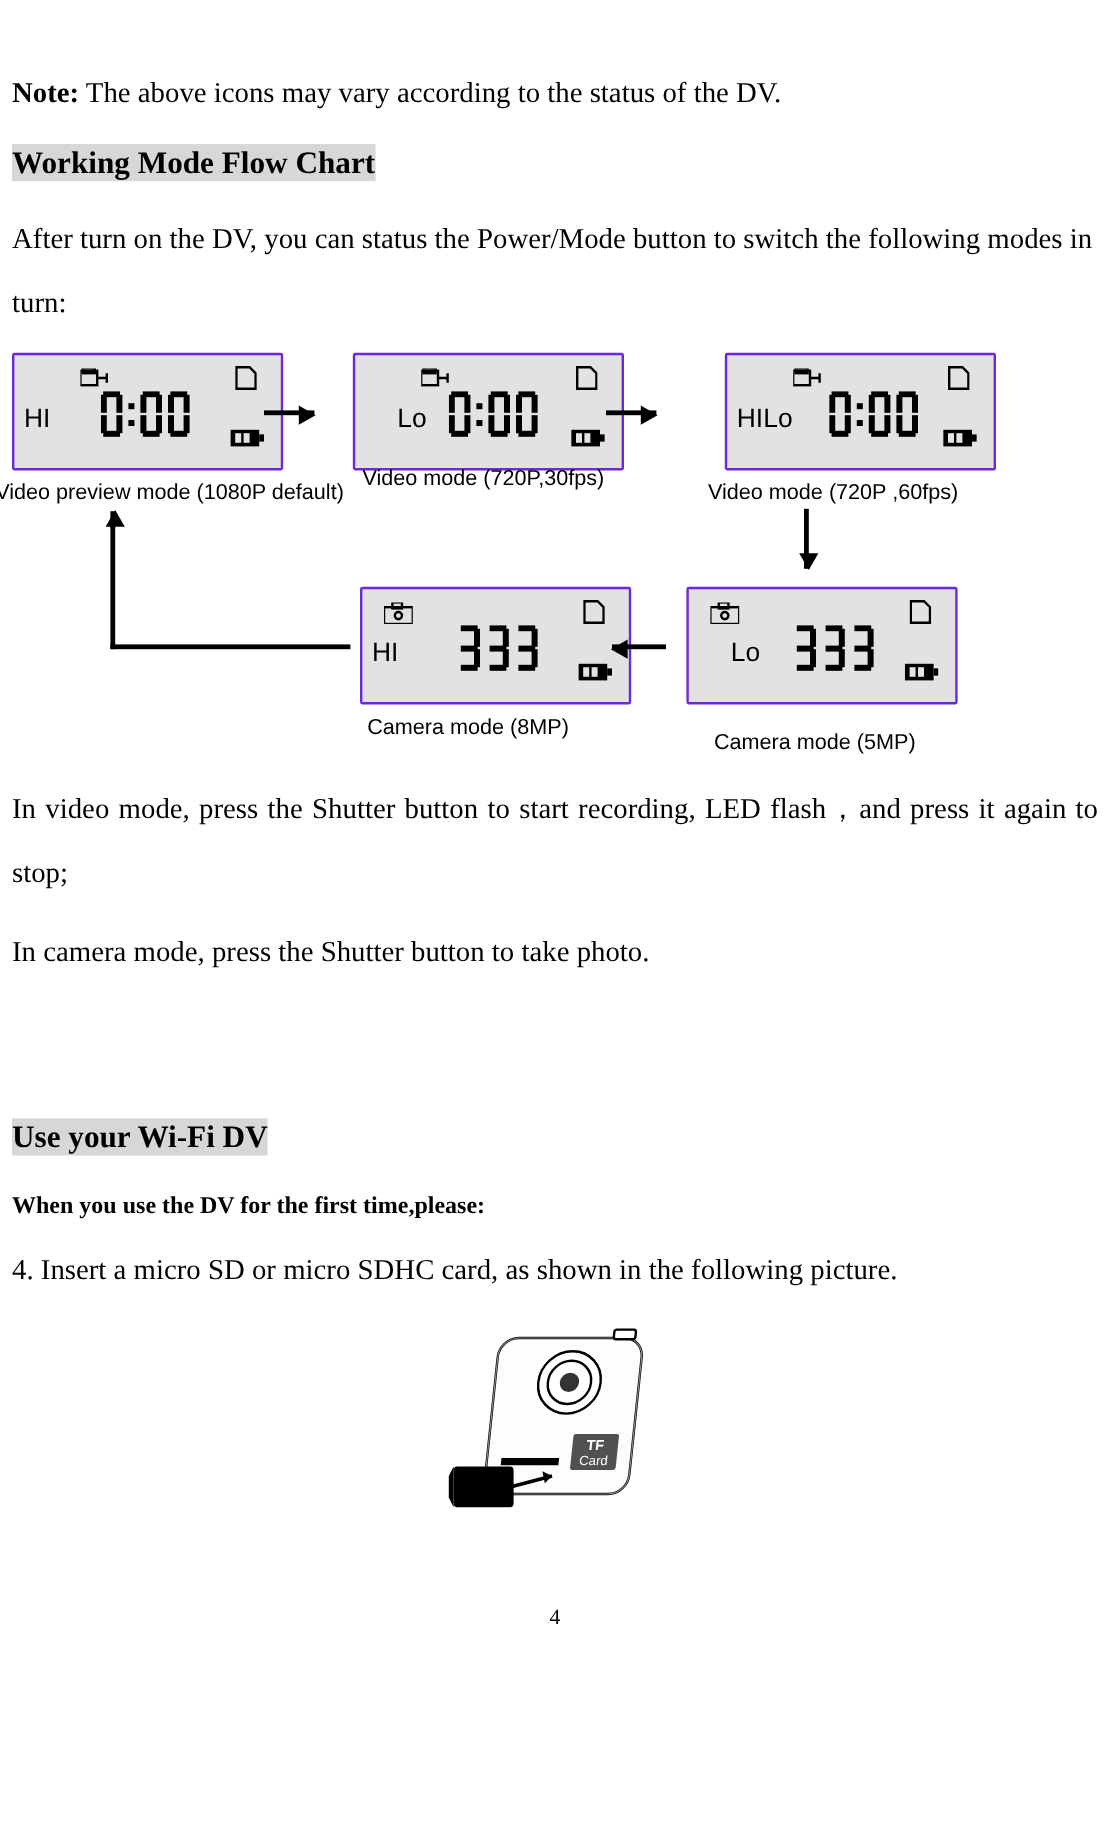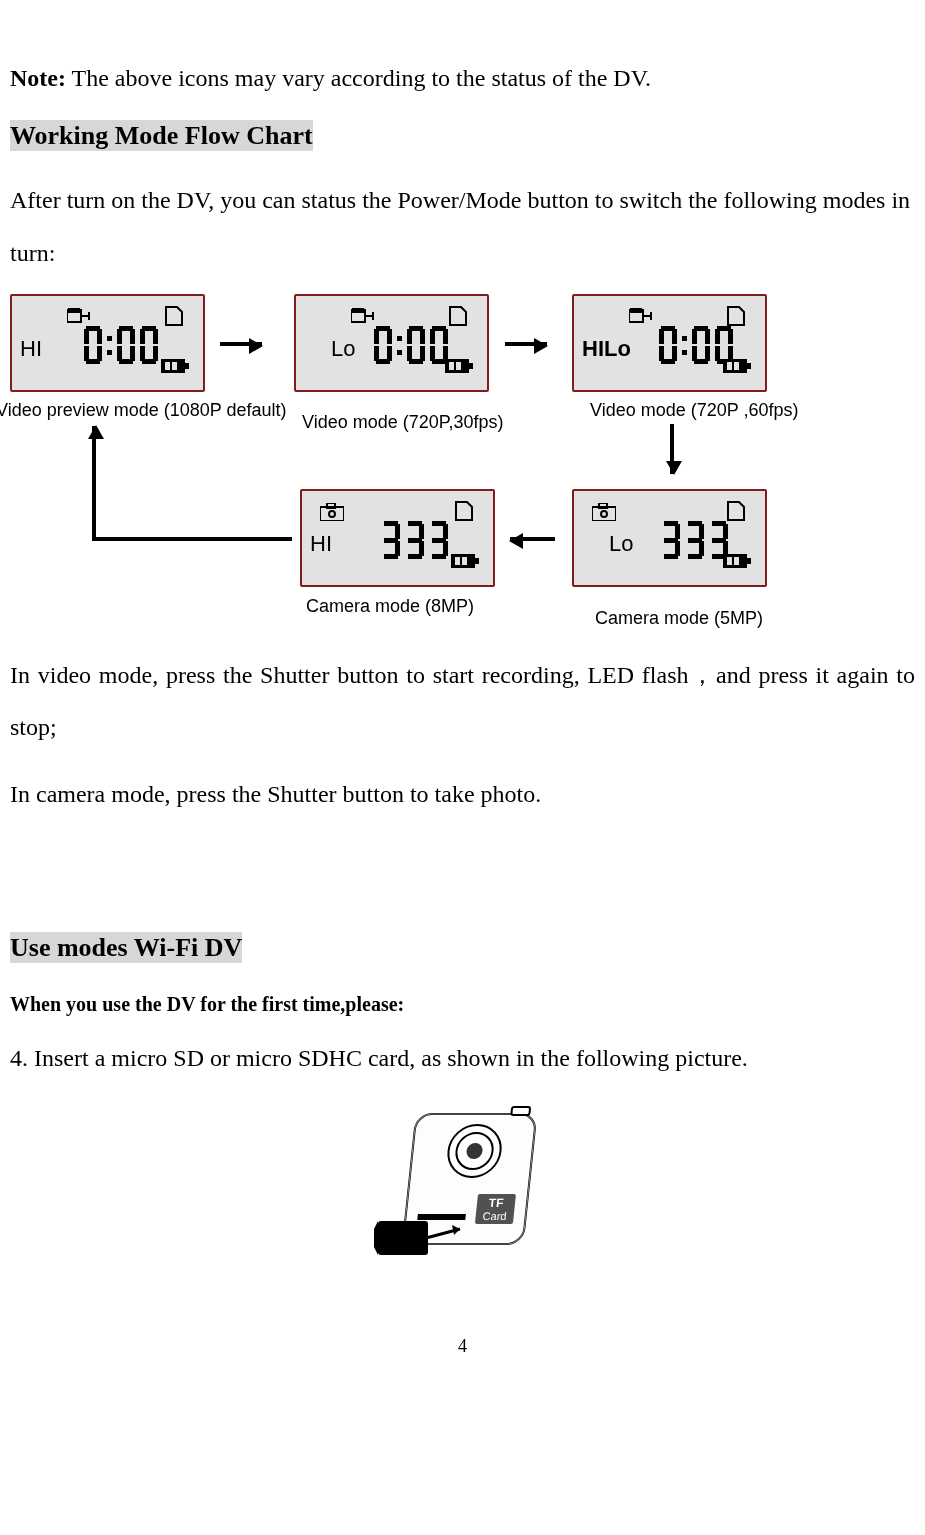--- a/index.html
+++ b/index.html
@@ -32,24 +32,24 @@
 
     
     .flowchart {
       position: relative;
       width: 870px;
       height: 350px;
       margin: 8px 0 5px 0;
     }
     .screen {
       position: absolute;
-      width: 195px;
+      width: 226px;
       height: 98px;
       background: #e2e2e2;
-      border: 2px solid #7f1d1d;
+      border: 2px solid #6d28d9;
       border-radius: 2px;
       box-sizing: border-box;
     }
     .screen-inner {
       position: relative;
       width: 100%;
       height: 100%;
     }
     .icon-video, .icon-camera {
       position: absolute;
@@ -263,21 +263,21 @@
         <svg width="28" height="16" viewBox="0 0 28 16">
             <rect x="0" y="0" width="24" height="14" fill="#000"></rect>
             <rect x="24" y="4" width="4" height="6" fill="#000"></rect>
             <rect x="4" y="3" width="5" height="8" fill="#e2e2e2"></rect>
             <rect x="11" y="3" width="5" height="8" fill="#e2e2e2"></rect>
           </svg>
       </span>
     </div>
   </div>
 
-  <div class="screen" style="left:562px;top:0;font-weight:bold;">
+  <div class="screen" style="left:594px;top:0;">
     <div class="screen-inner">
       <span class="icon-video">
         <svg width="24" height="18" viewBox="0 0 24 18">
             <rect x="0" y="2" width="14" height="12" fill="none" stroke="#000" stroke-width="2"></rect>
             <rect x="2" y="0" width="10" height="4" fill="none" stroke="#000" stroke-width="2"></rect>
             <line x1="14" y1="8" x2="22" y2="8" stroke="#000" stroke-width="2"></line>
             <line x1="22" y1="4" x2="22" y2="12" stroke="#000" stroke-width="2"></line>
           </svg>
       </span>
       <span class="icon-card">
@@ -323,21 +323,21 @@
             <rect x="0" y="0" width="24" height="14" fill="#000"></rect>
             <rect x="24" y="4" width="4" height="6" fill="#000"></rect>
             <rect x="4" y="3" width="5" height="8" fill="#e2e2e2"></rect>
             <rect x="11" y="3" width="5" height="8" fill="#e2e2e2"></rect>
           </svg>
       </span>
     </div>
   </div>
 
   <span class="caption" style="left:-14px;top:104px;">Video preview mode (1080P default)</span>
-  <span class="caption" style="left:292px;top:116px;">Video mode (720P,30fps)</span>
+  <span class="caption" style="left:292px;top:92px;">Video mode (720P,30fps)</span>
   <span class="caption" style="left:580px;top:104px;">Video mode (720P ,60fps)</span>
 
   <div class="screen" style="left:290px;top:195px;">
     <div class="screen-inner">
       <span class="icon-camera" style="left:18px;">
         <svg width="24" height="18" viewBox="0 0 24 18">
             <rect x="0" y="4" width="24" height="14" fill="none" stroke="#000" stroke-width="2"></rect>
             <rect x="7" y="0" width="8" height="5" fill="none" stroke="#000" stroke-width="2"></rect>
             <circle cx="12" cy="11" r="3" fill="none" stroke="#000" stroke-width="2"></circle>
           </svg>
@@ -454,21 +454,21 @@
   <div class="arrow-v up" style="left:82px;top:132px;height:14px;"></div>
 
 </div>
 
 <p class="para justify">In video mode, press the Shutter button to start recording, LED flash，and press it again to stop;</p>
 <p class="para">In camera mode, press the Shutter button to take photo.</p>
 
 <div style="height:95px;"></div>
 
 <div class="section-heading-wrap">
-  <span class="section-heading">Use modes Wi-Fi DV</span>
+  <span class="section-heading">Use your Wi-Fi DV</span>
 </div>
 
 <p class="sub-heading">When you use the DV for the first time,please:</p>
 
 <p class="para justify">4. Insert a micro SD or micro SDHC card, as shown in the following picture.</p>
 
 <div class="camera-fig">
   <svg class="camera-svg" width="190" height="165" viewBox="0 0 190 165">
 
     <g transform="skewX(-6)">

